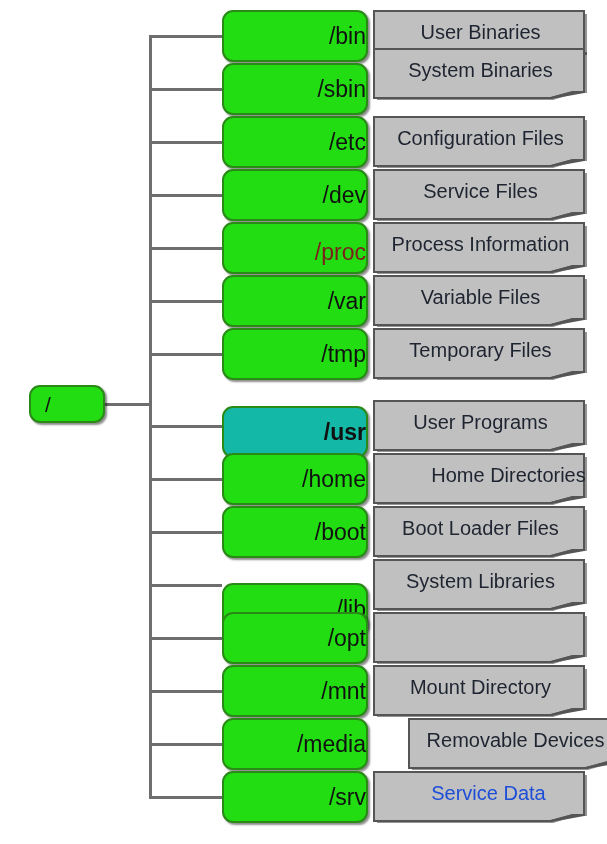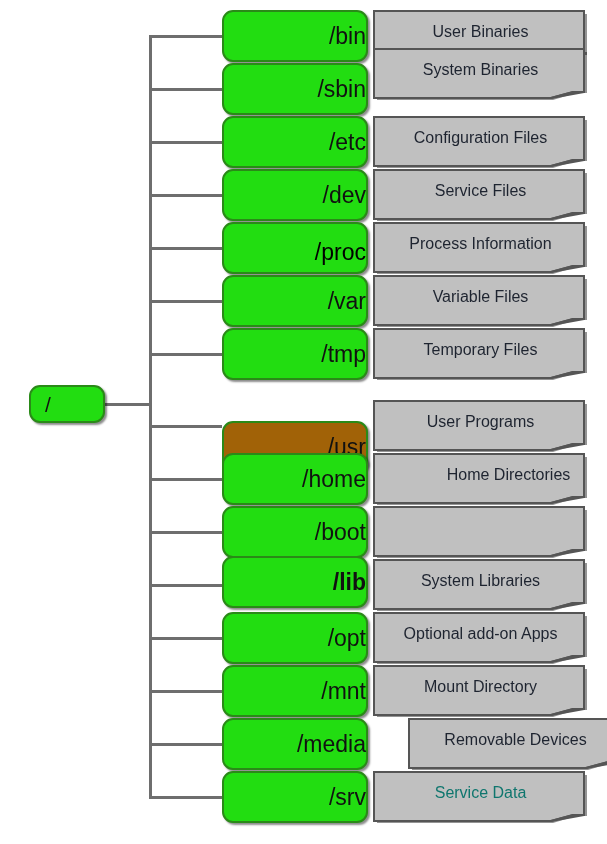--- a/index.html
+++ b/index.html
@@ -83,21 +83,21 @@
   .desc-label{
     position:absolute;
     left:0;
     top:0;
     width:215px;
     height:44px;
     display:flex;
     align-items:center;
     justify-content:center;
     color:#1e2430;
-    font-size:16px;
+    font-size:20px;
     line-height:1;
     white-space:nowrap;
   }
 
   
   .watermark{
     position:absolute;
     color:#b9b9b9;
     font-size:18.5px;
     line-height:1;
@@ -163,21 +163,21 @@
       <div class="desc-note" style="top: 169px;">
         <svg viewBox="0 0 215 52">
           <path d="M4,4 L214,4 L214,45 L203,45 L180,52 L4,52 Z" fill="rgba(0,0,0,0.42)"></path>
           <path d="M1,1 L211,1 L211,44 L200,44 L178,50 L1,50 Z" fill="#c0c0c0" stroke="#555555" stroke-width="2" stroke-linejoin="miter"></path>
           <path d="M178,50 L200,44 L211,44 Z" fill="#d8d8d8" stroke="#555555" stroke-width="2" stroke-linejoin="miter"></path>
         </svg>
         <div class="desc-label" style="color: rgb(30, 36, 48);">Service Files</div>
       </div>
       <div class="branch" style="left: 149px; top: 247px; width: 73px; background: rgb(110, 110, 110);"></div>
       <div class="dir-node" style="top: 222px; background: rgb(34, 221, 17); border-color: rgb(42, 138, 24);">
-        <span style="color: #000000; margin-top: 9px;">/proc</span>
+        <span style="color: #7f1d1d; margin-top: 9px;">/proc</span>
       </div>
       <div class="desc-note" style="top: 222px;">
         <svg viewBox="0 0 215 52">
           <path d="M4,4 L214,4 L214,45 L203,45 L180,52 L4,52 Z" fill="rgba(0,0,0,0.42)"></path>
           <path d="M1,1 L211,1 L211,44 L200,44 L178,50 L1,50 Z" fill="#c0c0c0" stroke="#555555" stroke-width="2" stroke-linejoin="miter"></path>
           <path d="M178,50 L200,44 L211,44 Z" fill="#d8d8d8" stroke="#555555" stroke-width="2" stroke-linejoin="miter"></path>
         </svg>
         <div class="desc-label" style="color: rgb(30, 36, 48);">Process Information</div>
       </div>
       <div class="branch" style="left: 149px; top: 300px; width: 73px; background: rgb(110, 110, 110);"></div>
@@ -198,21 +198,21 @@
       </div>
       <div class="desc-note" style="top: 328px;">
         <svg viewBox="0 0 215 52">
           <path d="M4,4 L214,4 L214,45 L203,45 L180,52 L4,52 Z" fill="rgba(0,0,0,0.42)"></path>
           <path d="M1,1 L211,1 L211,44 L200,44 L178,50 L1,50 Z" fill="#c0c0c0" stroke="#555555" stroke-width="2" stroke-linejoin="miter"></path>
           <path d="M178,50 L200,44 L211,44 Z" fill="#d8d8d8" stroke="#555555" stroke-width="2" stroke-linejoin="miter"></path>
         </svg>
         <div class="desc-label" style="color: rgb(30, 36, 48);">Temporary Files</div>
       </div>
       <div class="branch" style="left: 149px; top: 425px; width: 73px; background: rgb(110, 110, 110);"></div>
-      <div class="dir-node" style="top: 421px; background: #a16207; border-color: rgb(42, 138, 24);">
+      <div class="dir-node" style="top: 406px; background: #14b8a6; border-color: rgb(42, 138, 24); font-weight: bold;">
         <span style="color: rgb(17, 17, 17);">/usr</span>
       </div>
       <div class="desc-note" style="top: 400px;">
         <svg viewBox="0 0 215 52">
           <path d="M4,4 L214,4 L214,45 L203,45 L180,52 L4,52 Z" fill="rgba(0,0,0,0.42)"></path>
           <path d="M1,1 L211,1 L211,44 L200,44 L178,50 L1,50 Z" fill="#c0c0c0" stroke="#555555" stroke-width="2" stroke-linejoin="miter"></path>
           <path d="M178,50 L200,44 L211,44 Z" fill="#d8d8d8" stroke="#555555" stroke-width="2" stroke-linejoin="miter"></path>
         </svg>
         <div class="desc-label" style="color: rgb(30, 36, 48);">User Programs</div>
       </div>
@@ -231,44 +231,44 @@
       <div class="branch" style="left: 149px; top: 531px; width: 73px; background: rgb(110, 110, 110);"></div>
       <div class="dir-node" style="top: 506px; background: rgb(34, 221, 17); border-color: rgb(42, 138, 24);">
         <span style="color: rgb(17, 17, 17);">/boot</span>
       </div>
       <div class="desc-note" style="top: 506px;">
         <svg viewBox="0 0 215 52">
           <path d="M4,4 L214,4 L214,45 L203,45 L180,52 L4,52 Z" fill="rgba(0,0,0,0.42)"></path>
           <path d="M1,1 L211,1 L211,44 L200,44 L178,50 L1,50 Z" fill="#c0c0c0" stroke="#555555" stroke-width="2" stroke-linejoin="miter"></path>
           <path d="M178,50 L200,44 L211,44 Z" fill="#d8d8d8" stroke="#555555" stroke-width="2" stroke-linejoin="miter"></path>
         </svg>
+        <div class="desc-label" style="color: rgb(30, 36, 48);">Boot Loader Files</div>
       </div>
       <div class="branch" style="left: 149px; top: 584px; width: 73px; background: rgb(110, 110, 110);"></div>
-      <div class="dir-node" style="top: 556px; background: rgb(34, 221, 17); border-color: rgb(42, 138, 24); font-weight: bold;">
+      <div class="dir-node" style="top: 583px; background: rgb(34, 221, 17); border-color: rgb(42, 138, 24);">
         <span style="color: rgb(17, 17, 17);">/lib</span>
       </div>
       <div class="desc-note" style="top: 559px;">
         <svg viewBox="0 0 215 52">
           <path d="M4,4 L214,4 L214,45 L203,45 L180,52 L4,52 Z" fill="rgba(0,0,0,0.42)"></path>
           <path d="M1,1 L211,1 L211,44 L200,44 L178,50 L1,50 Z" fill="#c0c0c0" stroke="#555555" stroke-width="2" stroke-linejoin="miter"></path>
           <path d="M178,50 L200,44 L211,44 Z" fill="#d8d8d8" stroke="#555555" stroke-width="2" stroke-linejoin="miter"></path>
         </svg>
         <div class="desc-label" style="color: rgb(30, 36, 48);">System Libraries</div>
       </div>
       <div class="branch" style="left: 149px; top: 637px; width: 73px; background: rgb(110, 110, 110);"></div>
       <div class="dir-node" style="top: 612px; background: rgb(34, 221, 17); border-color: rgb(42, 138, 24);">
         <span style="color: rgb(17, 17, 17);">/opt</span>
       </div>
       <div class="desc-note" style="top: 612px;">
         <svg viewBox="0 0 215 52">
           <path d="M4,4 L214,4 L214,45 L203,45 L180,52 L4,52 Z" fill="rgba(0,0,0,0.42)"></path>
           <path d="M1,1 L211,1 L211,44 L200,44 L178,50 L1,50 Z" fill="#c0c0c0" stroke="#555555" stroke-width="2" stroke-linejoin="miter"></path>
           <path d="M178,50 L200,44 L211,44 Z" fill="#d8d8d8" stroke="#555555" stroke-width="2" stroke-linejoin="miter"></path>
         </svg>
-        <div class="desc-label" style="color: rgb(30, 36, 48);">Optional add-on Apps</div>
       </div>
       <div class="branch" style="left: 149px; top: 690px; width: 73px; background: rgb(110, 110, 110);"></div>
       <div class="dir-node" style="top: 665px; background: rgb(34, 221, 17); border-color: rgb(42, 138, 24);">
         <span style="color: rgb(17, 17, 17);">/mnt</span>
       </div>
       <div class="desc-note" style="top: 665px;">
         <svg viewBox="0 0 215 52">
           <path d="M4,4 L214,4 L214,45 L203,45 L180,52 L4,52 Z" fill="rgba(0,0,0,0.42)"></path>
           <path d="M1,1 L211,1 L211,44 L200,44 L178,50 L1,50 Z" fill="#c0c0c0" stroke="#555555" stroke-width="2" stroke-linejoin="miter"></path>
           <path d="M178,50 L200,44 L211,44 Z" fill="#d8d8d8" stroke="#555555" stroke-width="2" stroke-linejoin="miter"></path>
@@ -290,17 +290,17 @@
       <div class="branch" style="left: 149px; top: 796px; width: 73px; background: rgb(110, 110, 110);"></div>
       <div class="dir-node" style="top: 771px; background: rgb(34, 221, 17); border-color: rgb(42, 138, 24);">
         <span style="color: rgb(17, 17, 17);">/srv</span>
       </div>
       <div class="desc-note" style="top: 771px;">
         <svg viewBox="0 0 215 52">
           <path d="M4,4 L214,4 L214,45 L203,45 L180,52 L4,52 Z" fill="rgba(0,0,0,0.42)"></path>
           <path d="M1,1 L211,1 L211,44 L200,44 L178,50 L1,50 Z" fill="#c0c0c0" stroke="#555555" stroke-width="2" stroke-linejoin="miter"></path>
           <path d="M178,50 L200,44 L211,44 Z" fill="#d8d8d8" stroke="#555555" stroke-width="2" stroke-linejoin="miter"></path>
         </svg>
-        <div class="desc-label" style="color: #0f766e;">Service Data</div>
+        <div class="desc-label" style="color: #1d4ed8; margin-left: 8px;">Service Data</div>
       </div>
     </div>
 
 </div>
 
 </body></html>

